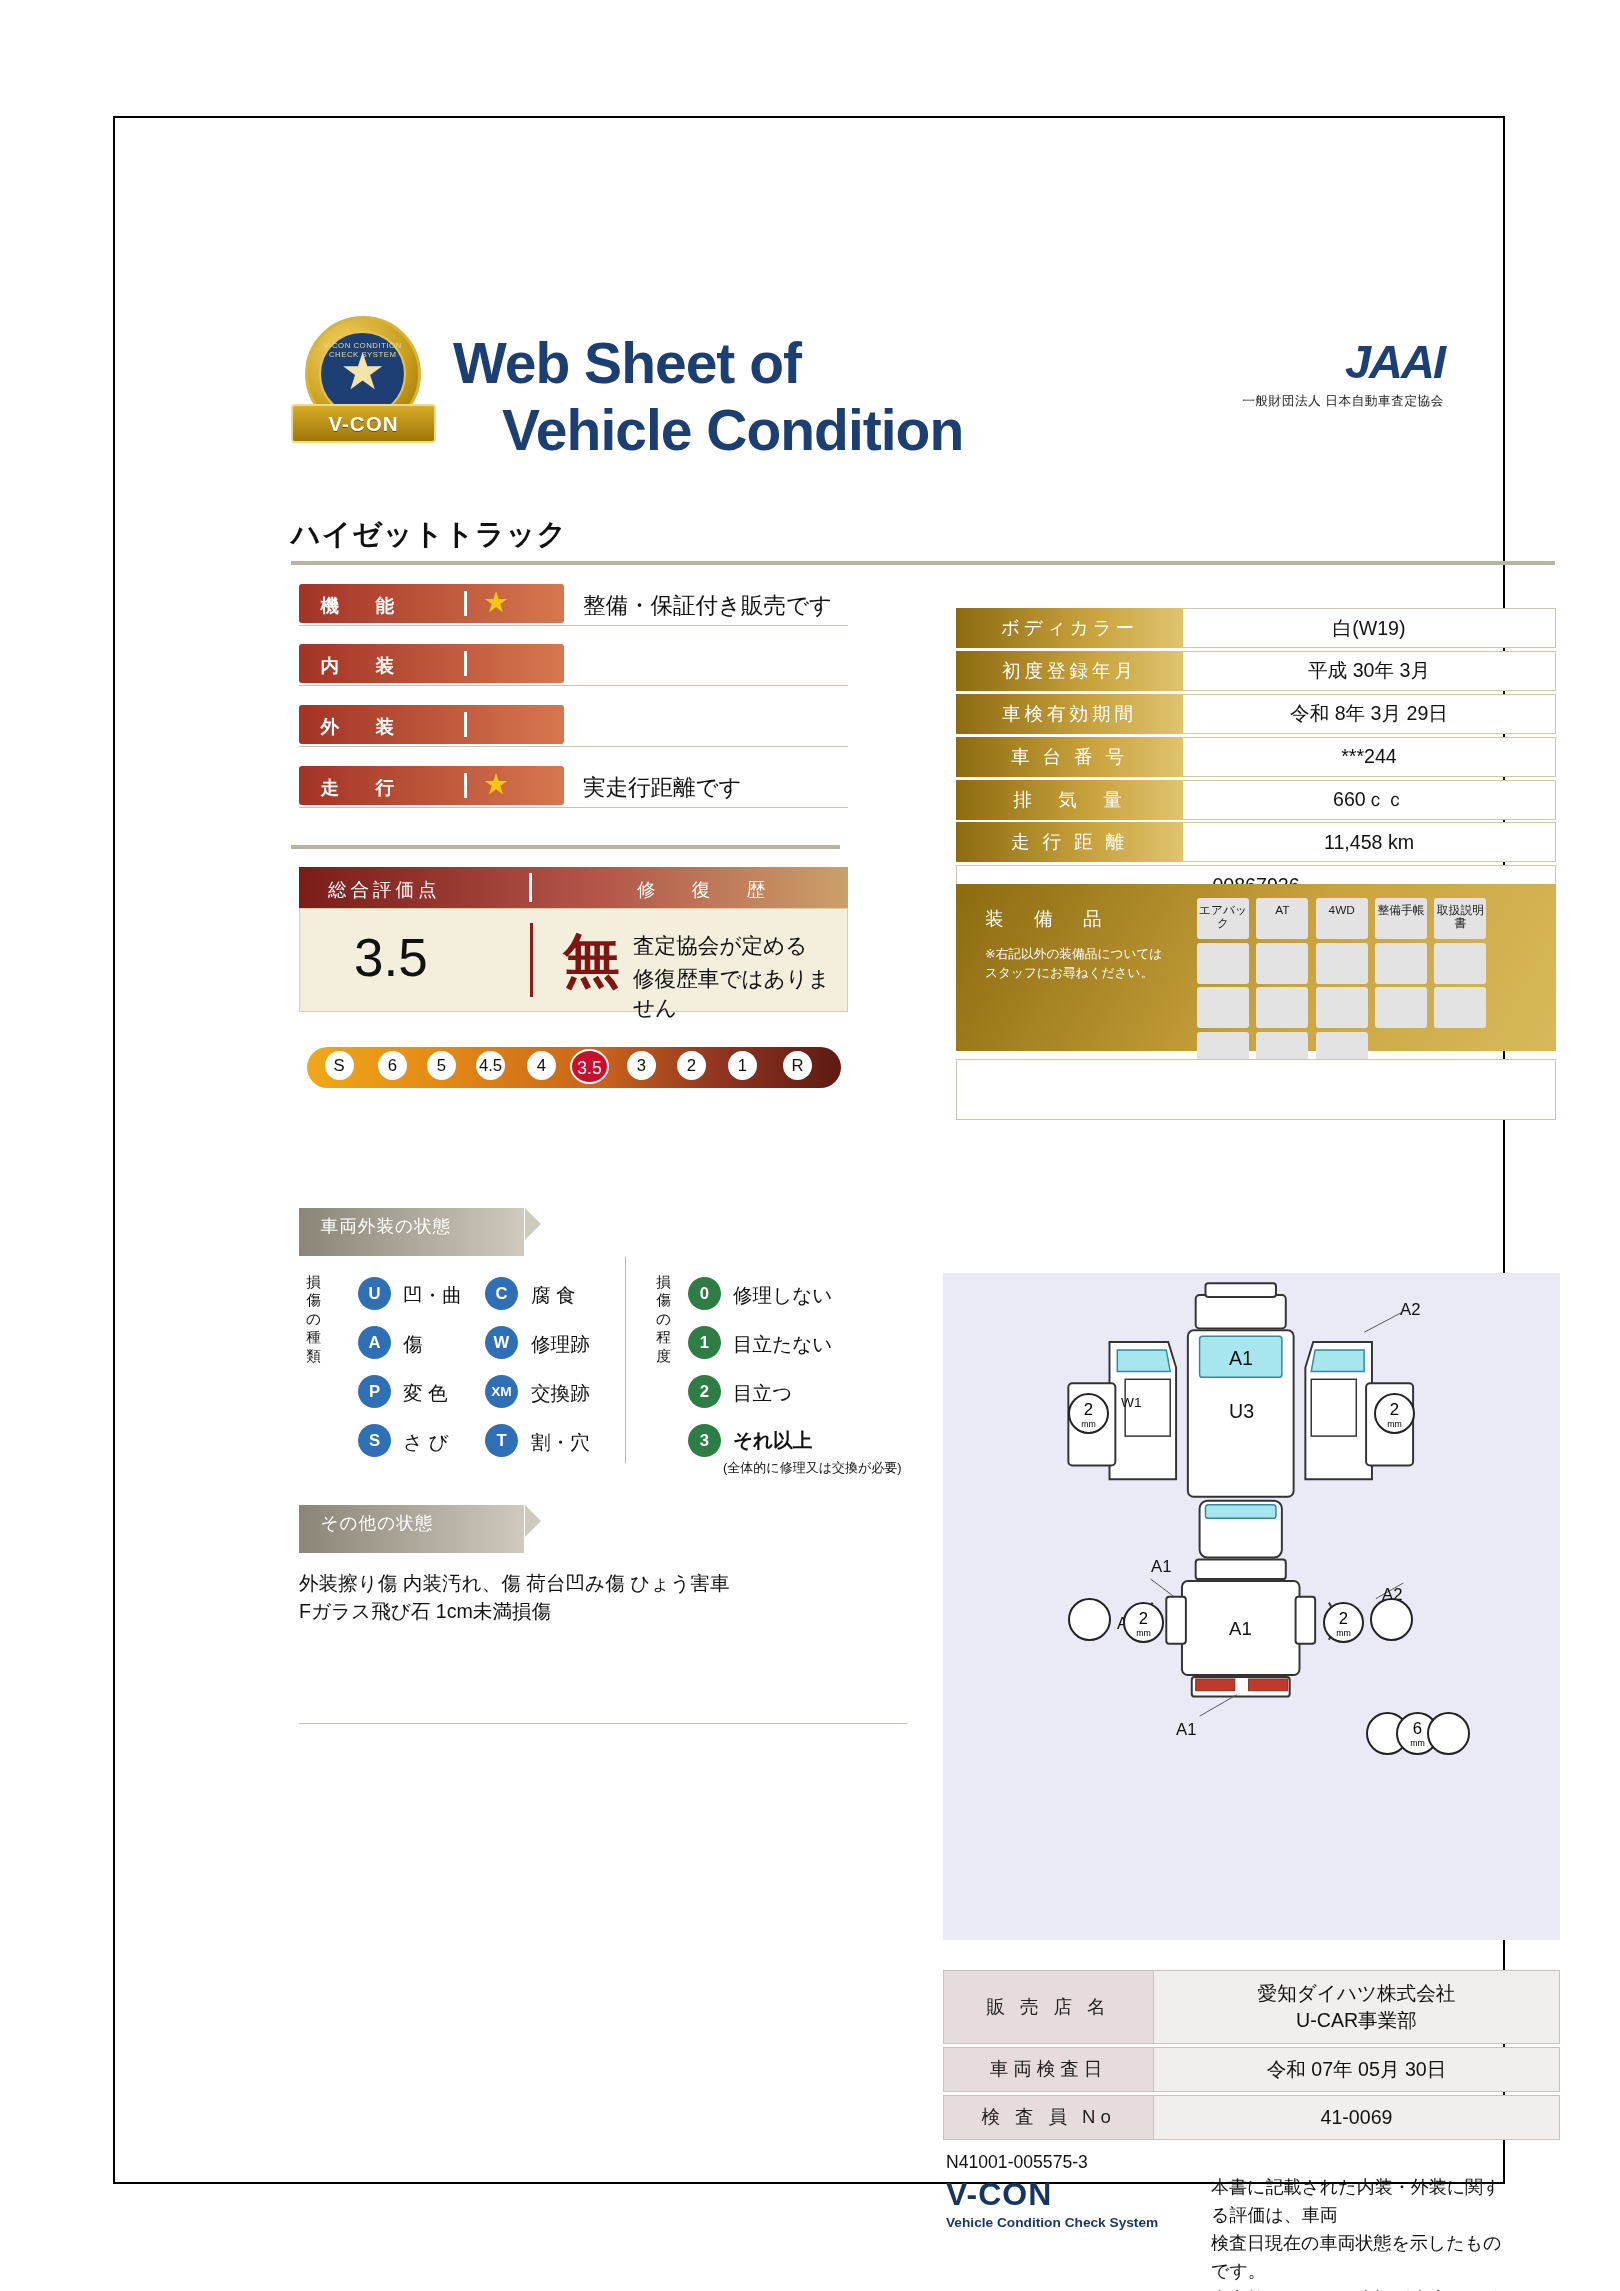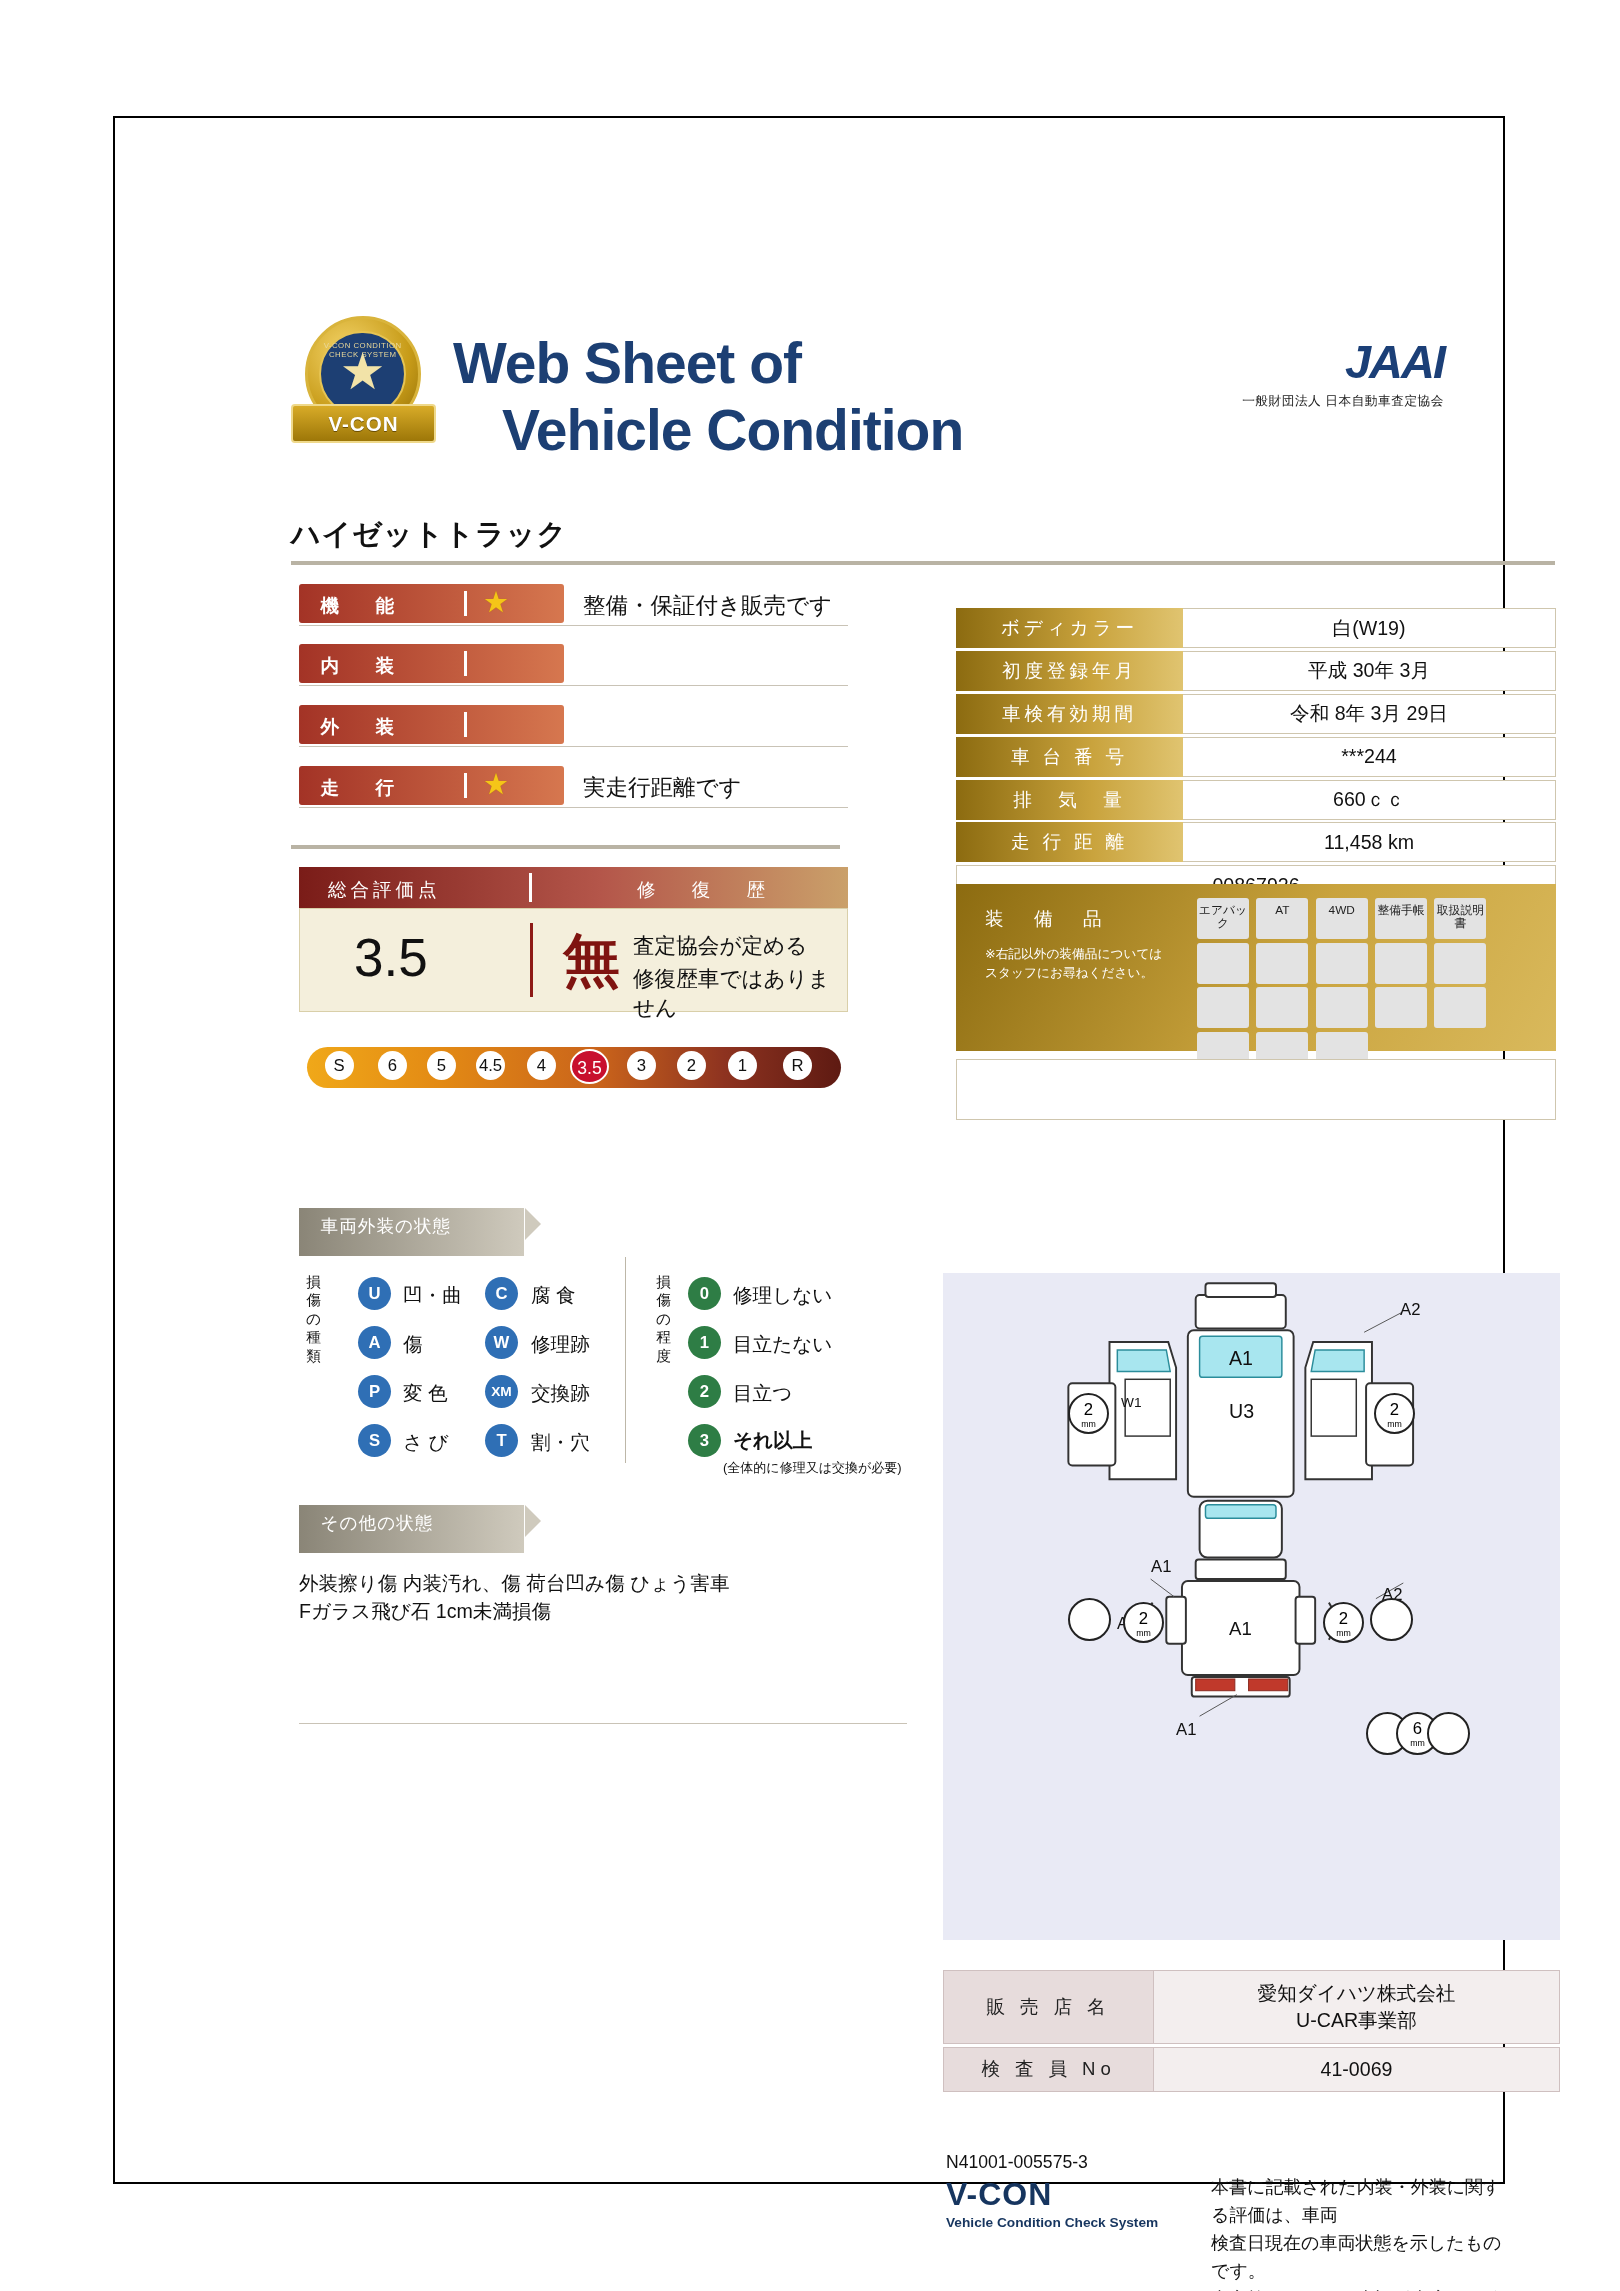--- a/index.html
+++ b/index.html
@@ -376,20 +376,24 @@
       <div class="circ" style="left:484px;top:439px;width:39px;height:39px"></div>
     </div>
 
     <div class="dealer">
       <div class="d-row" style="height:74px">
         <div class="d-k">販 売 店 名</div>
         <div class="d-v" style="white-space:pre-line">愛知ダイハツ株式会社
 U-CAR事業部</div>
       </div>
       <div class="d-row" style="height:45px">
+        <div class="d-k">車両検査日</div>
+        <div class="d-v">令和 07年 05月 30日</div>
+      </div>
+      <div class="d-row" style="height:45px">
         <div class="d-k">検 査 員 No</div>
         <div class="d-v">41-0069</div>
       </div>
     </div>
 
     <div class="docnum">N41001-005575-3</div>
     <div class="vcon">
       <div class="v1">V-CON</div>
       <div class="v2">Vehicle Condition Check System</div>
     </div>

